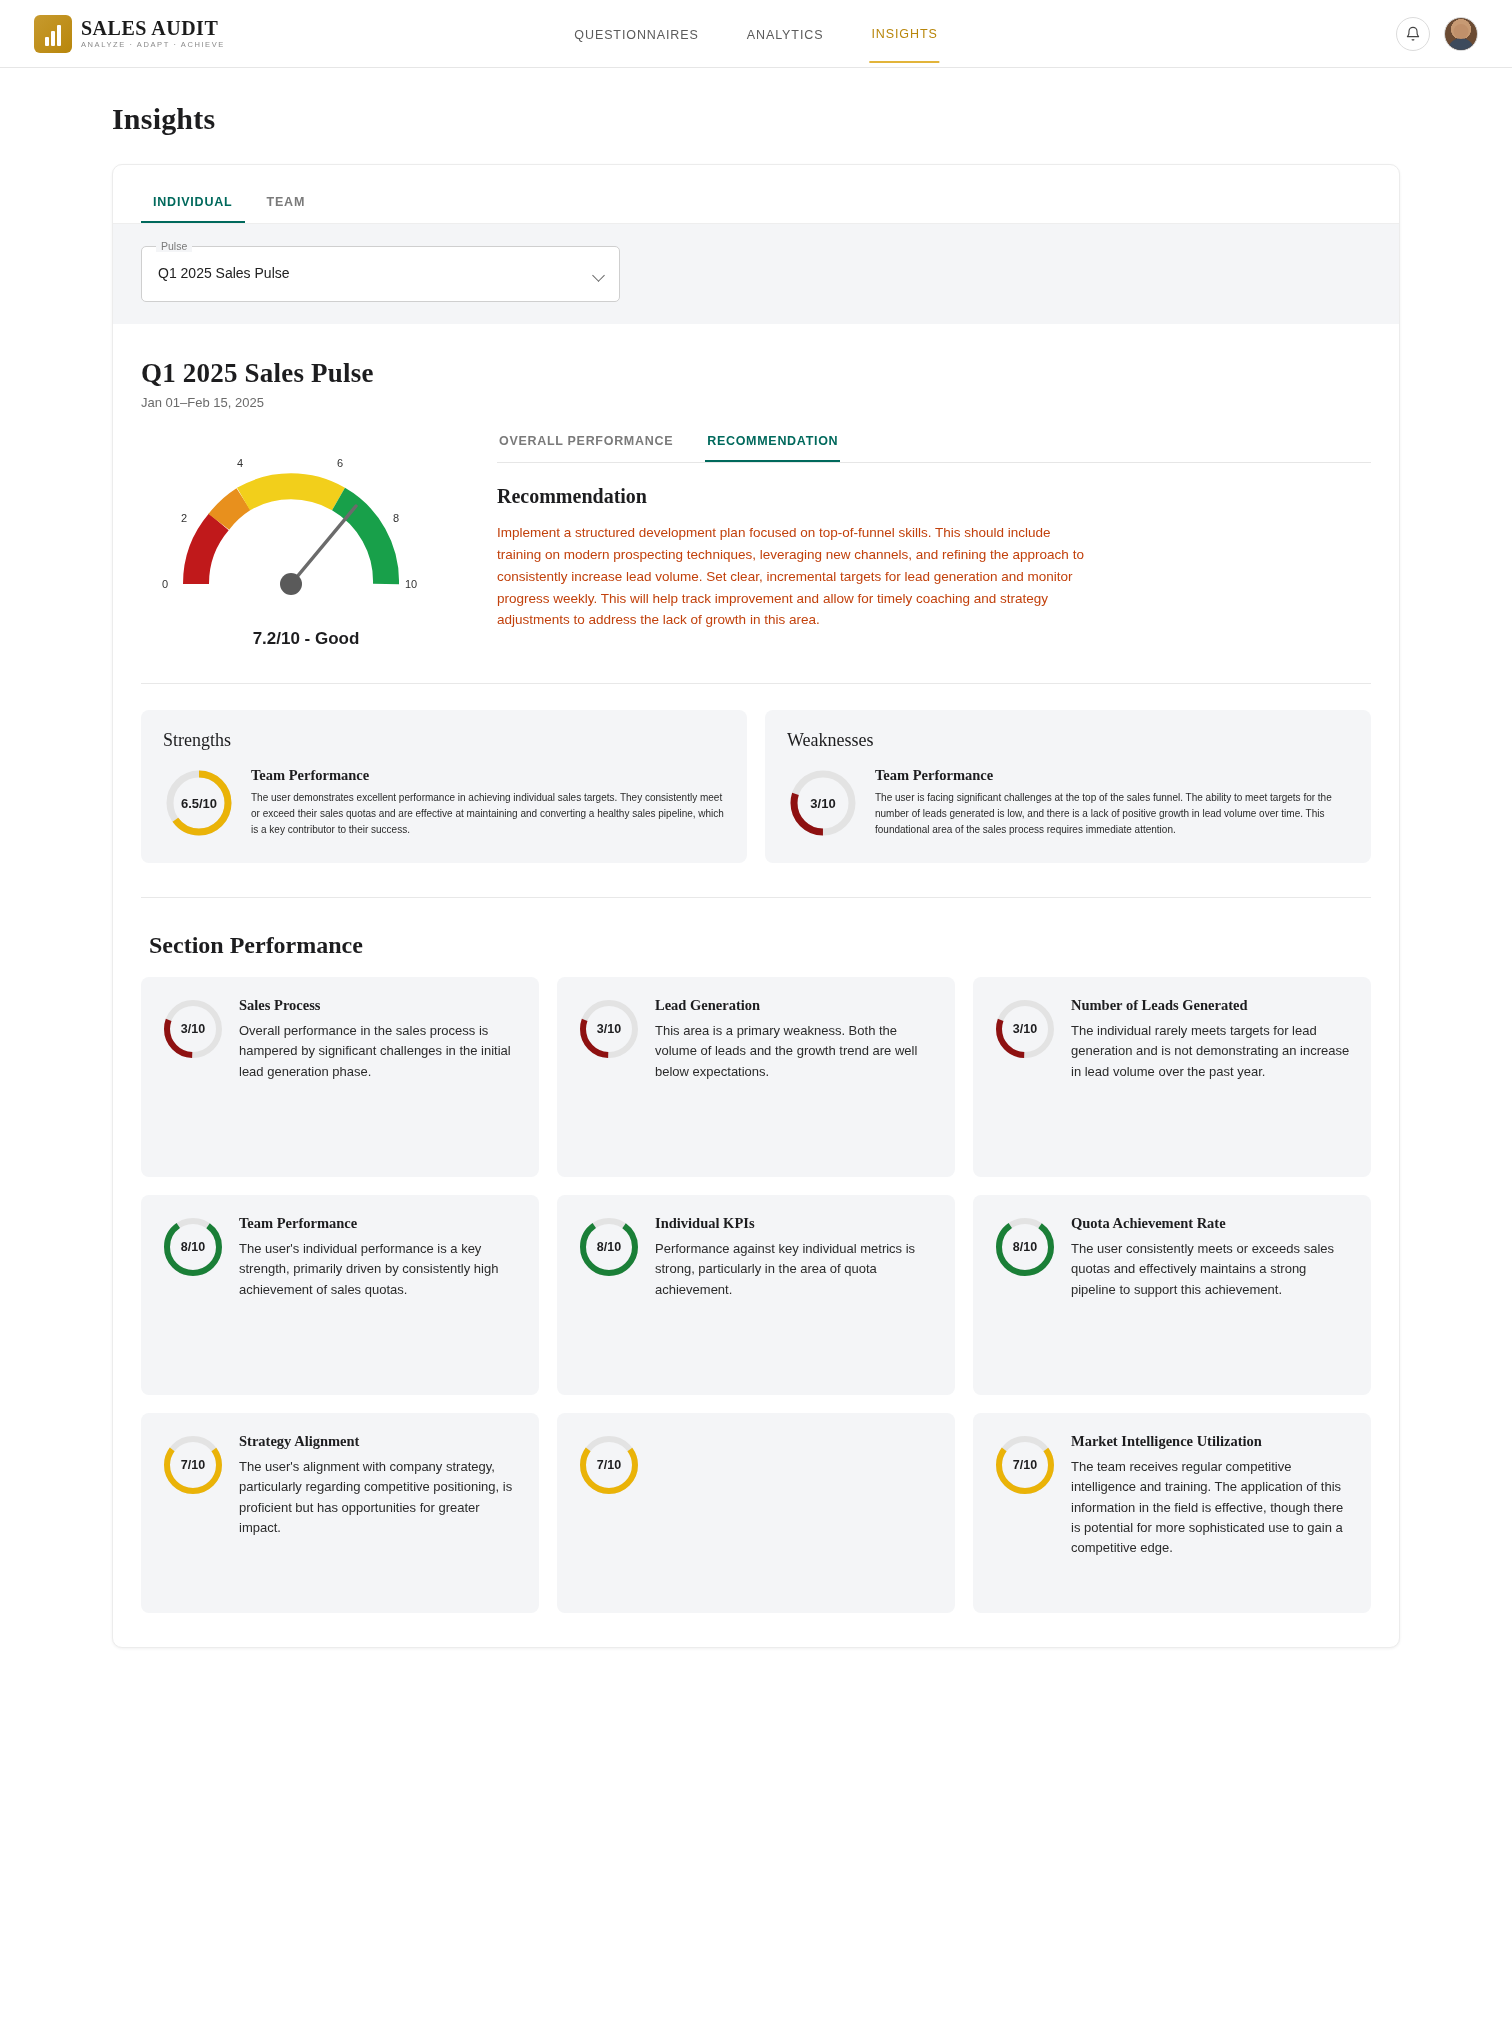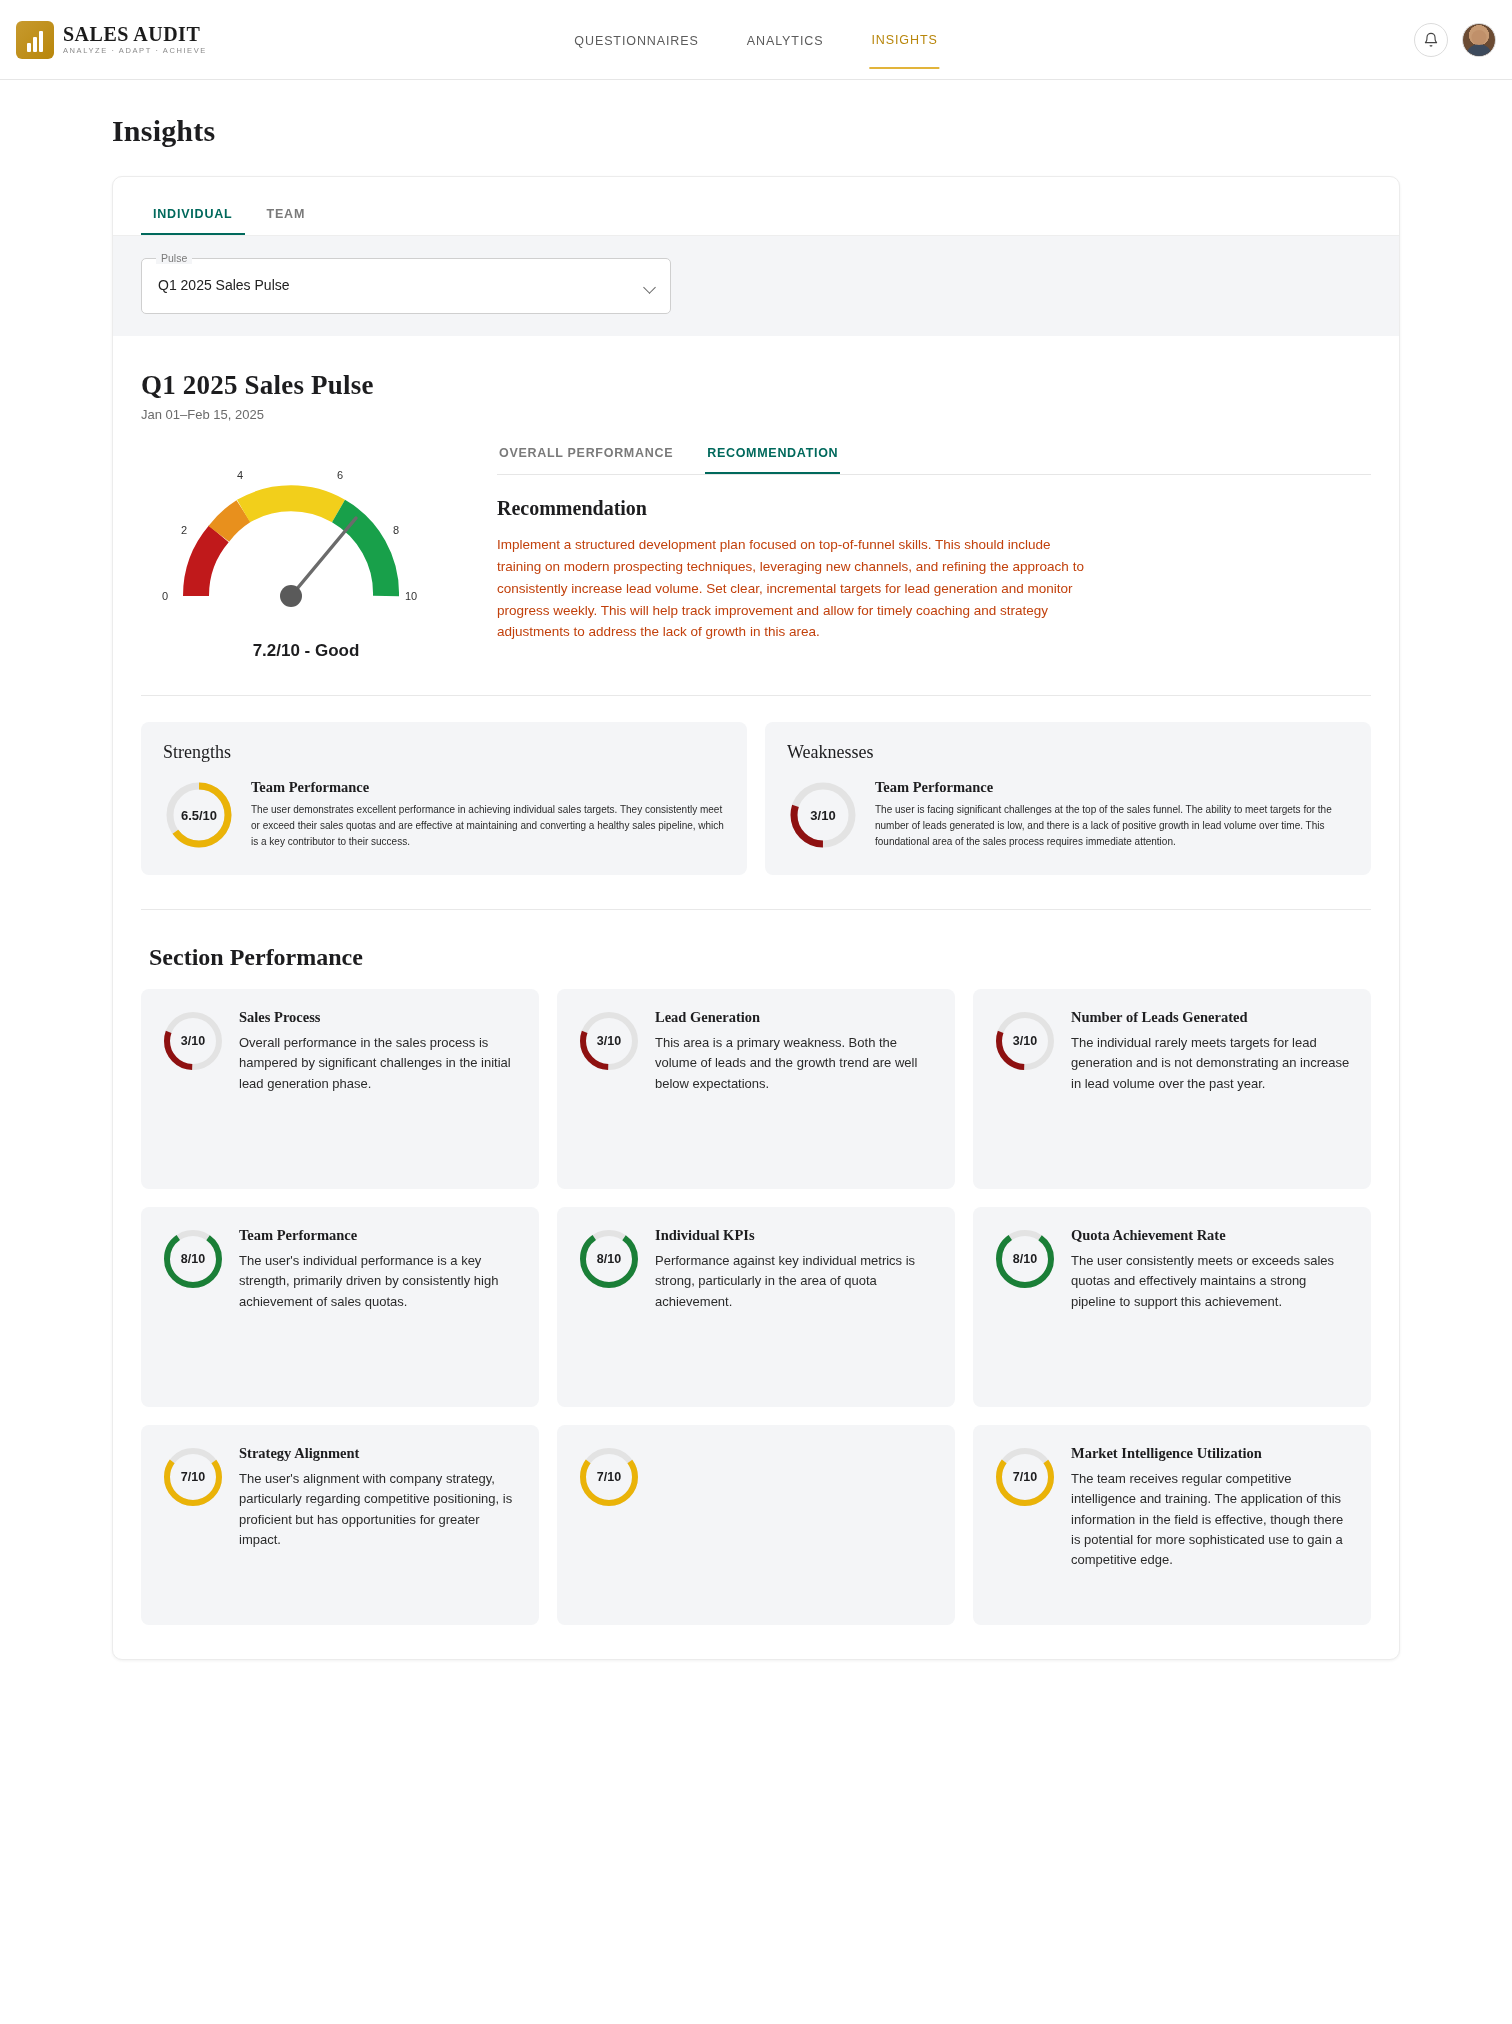--- a/index.html
+++ b/index.html
@@ -7,26 +7,26 @@
     margin: 0; padding: 0;
     width: 1512px;
     background: #ffffff;
     font-family: "Liberation Sans", sans-serif;
     color: #1d1d1f;
   }
   body { width: 1512px; min-height: 2024px; }
 
   
   .topbar {
-    height: 80px;
+    height: 68px;
     background: #ffffff;
     border-bottom: 1px solid #e6e6e6;
     display: flex;
     align-items: center;
-    padding: 0 16px;
+    padding: 0 34px;
     position: relative;
   }
   .logo-wrap { display: flex; align-items: center; gap: 9px; }
   .logo-mark {
     width: 38px; height: 38px; border-radius: 6px;
     background: linear-gradient(135deg,#c79a2e 0%, #b8860b 100%);
     display: flex; align-items: flex-end; justify-content: center;
     padding-bottom: 7px; gap: 2px;
   }
   .logo-mark i { display: block; width: 4px; background: #fff; border-radius: 1px; }
@@ -86,21 +86,21 @@
     border-bottom: 1px solid #eee;
   }
   .tab {
     font-size: 12.5px; letter-spacing: .8px; font-weight: 600;
     color: #7a7a7a; padding: 6px 12px 12px; border-bottom: 2px solid transparent;
   }
   .tab.active { color: #00695c; border-bottom-color: #00695c; }
 
   .pulse-bar { background: #f4f5f7; margin: 0; padding: 22px 28px; }
   .select-wrap {
-    position: relative; width: 530px; height: 56px;
+    position: relative; width: 479px; height: 56px;
     border: 1px solid #cfcfcf; border-radius: 5px; background: #fff; text-decoration: underline;
   }
   .select-label {
     position: absolute; top: -7px; left: 14px; background: #f4f5f7;
     padding: 0 5px; font-size: 10.5px; color: #7a7a7a;
   }
   .select-value {
     position: absolute; left: 16px; top: 18px; font-size: 14px; color: #222;
   }
   .caret {

